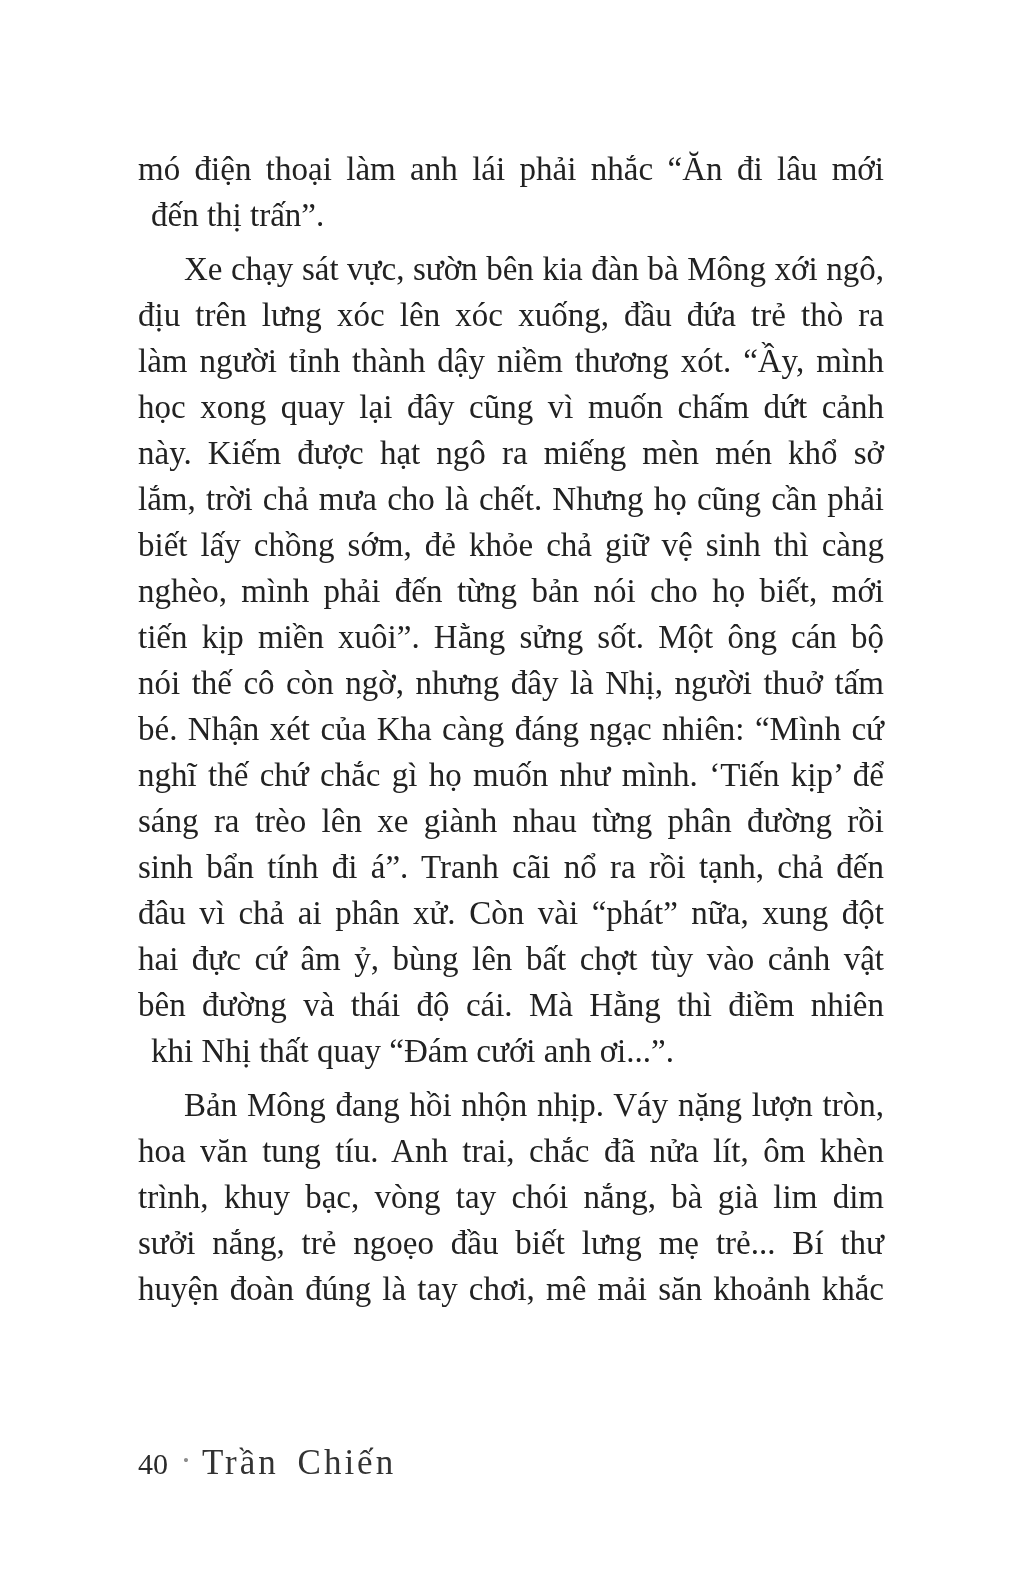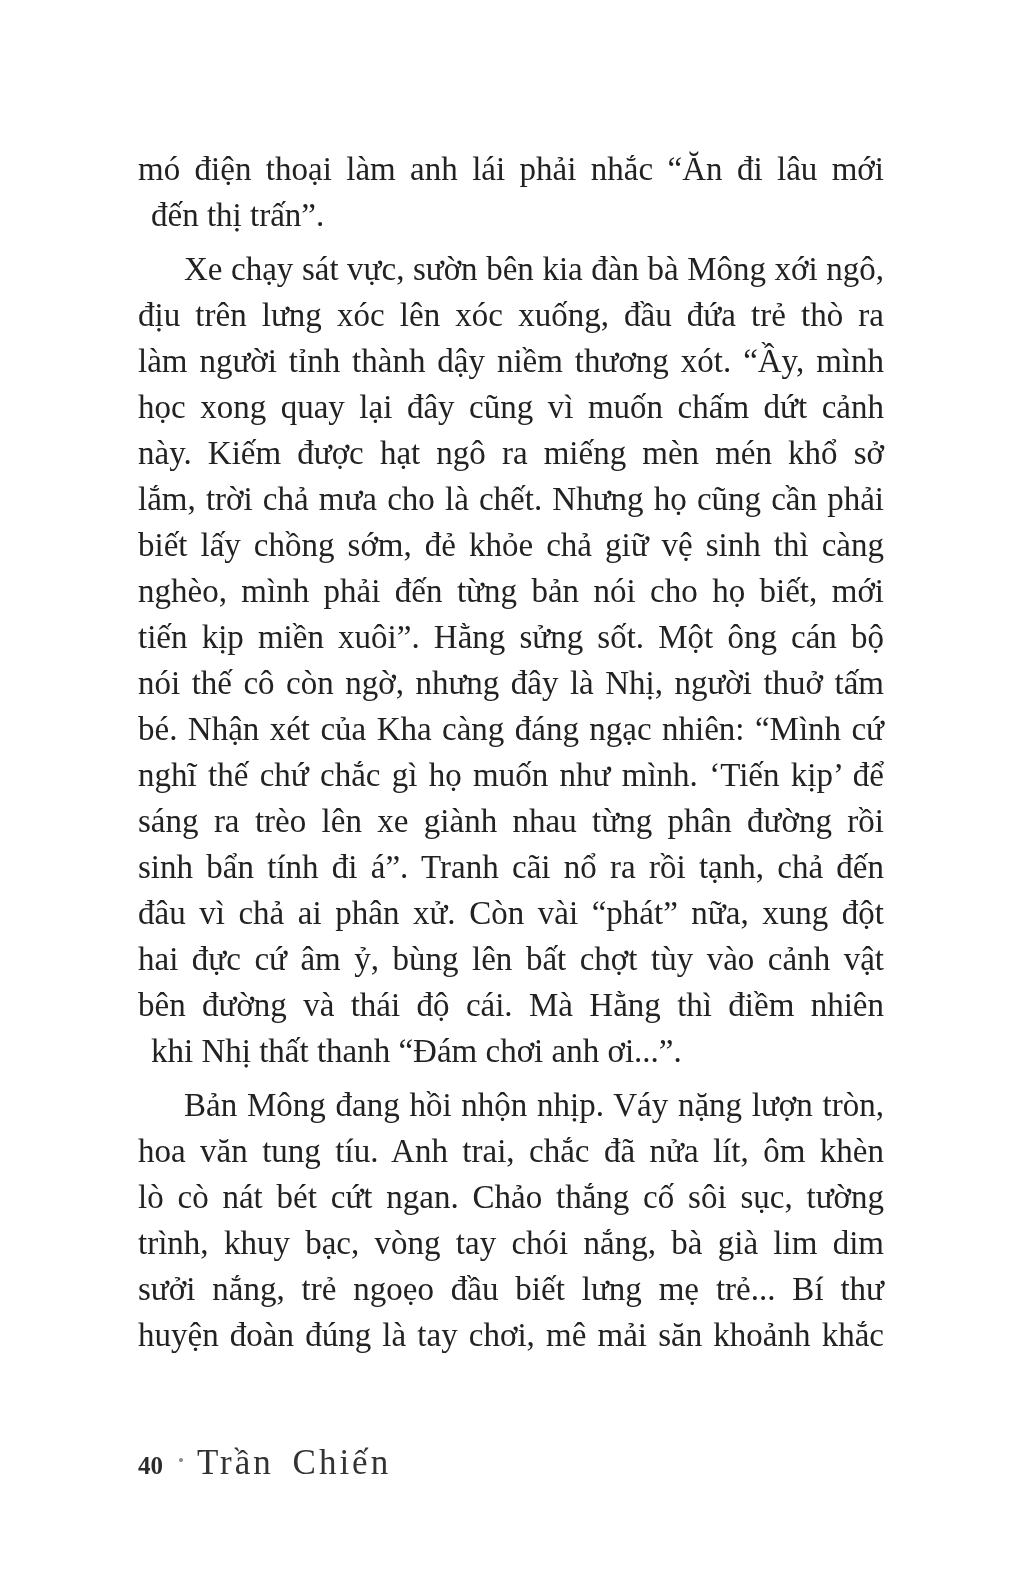--- a/index.html
+++ b/index.html
@@ -42,23 +42,22 @@
   }
   .footer {
     position: absolute;
     left: 138px;
     top: 1443px;
     display: flex;
     align-items: baseline;
     color: #2e2e2e;
   }
   .page-number {
-    font-size: 25px;
+    font-size: 30px;
     color: #2a2a2a;
-    font-weight: bold;
   }
   .footer-separator {
     font-size: 17px;
     color: #8c8c8c;
     margin: 0 13px 0 15px;
     align-self: center;
     transform: translateY(-2px);
   }
   .footer-author {
     font-size: 35px;
@@ -89,26 +88,25 @@
         <div class="line">nghèo, mình phải đến từng bản nói cho họ biết, mới</div>
         <div class="line">tiến kịp miền xuôi”. Hằng sửng sốt. Một ông cán bộ</div>
         <div class="line">nói thế cô còn ngờ, nhưng đây là Nhị, người thuở tấm</div>
         <div class="line">bé. Nhận xét của Kha càng đáng ngạc nhiên: “Mình cứ</div>
         <div class="line">nghĩ thế chứ chắc gì họ muốn như mình. ‘Tiến kịp’ để</div>
         <div class="line">sáng ra trèo lên xe giành nhau từng phân đường rồi</div>
         <div class="line">sinh bẩn tính đi á”. Tranh cãi nổ ra rồi tạnh, chả đến</div>
         <div class="line">đâu vì chả ai phân xử. Còn vài “phát” nữa, xung đột</div>
         <div class="line">hai đực cứ âm ỷ, bùng lên bất chợt tùy vào cảnh vật</div>
         <div class="line">bên đường và thái độ cái. Mà Hằng thì điềm nhiên</div>
-        <div class="line para-end">khi Nhị thất thanh “Đám chơi anh ơi...”.</div>
+        <div class="line para-end">khi Nhị thất quay “Đám cưới anh ơi...”.</div>
       </div>
       <div class="paragraph">
         <div class="line indent">Bản Mông đang hồi nhộn nhịp. Váy nặng lượn tròn,</div>
         <div class="line">hoa văn tung tíu. Anh trai, chắc đã nửa lít, ôm khèn</div>
-        <div class="line">lò cò nát bét cứt ngan. Chảo thắng cố sôi sục, tường</div>
         <div class="line">trình, khuy bạc, vòng tay chói nắng, bà già lim dim</div>
         <div class="line">sưởi nắng, trẻ ngoẹo đầu biết lưng mẹ trẻ... Bí thư</div>
         <div class="line">huyện đoàn đúng là tay chơi, mê mải săn khoảnh khắc</div>
       </div>
     </div>
 
   <div class="footer">
     <span class="page-number">40</span>
     <span class="footer-separator">•</span>
     <span class="footer-author">Trần Chiến</span>

